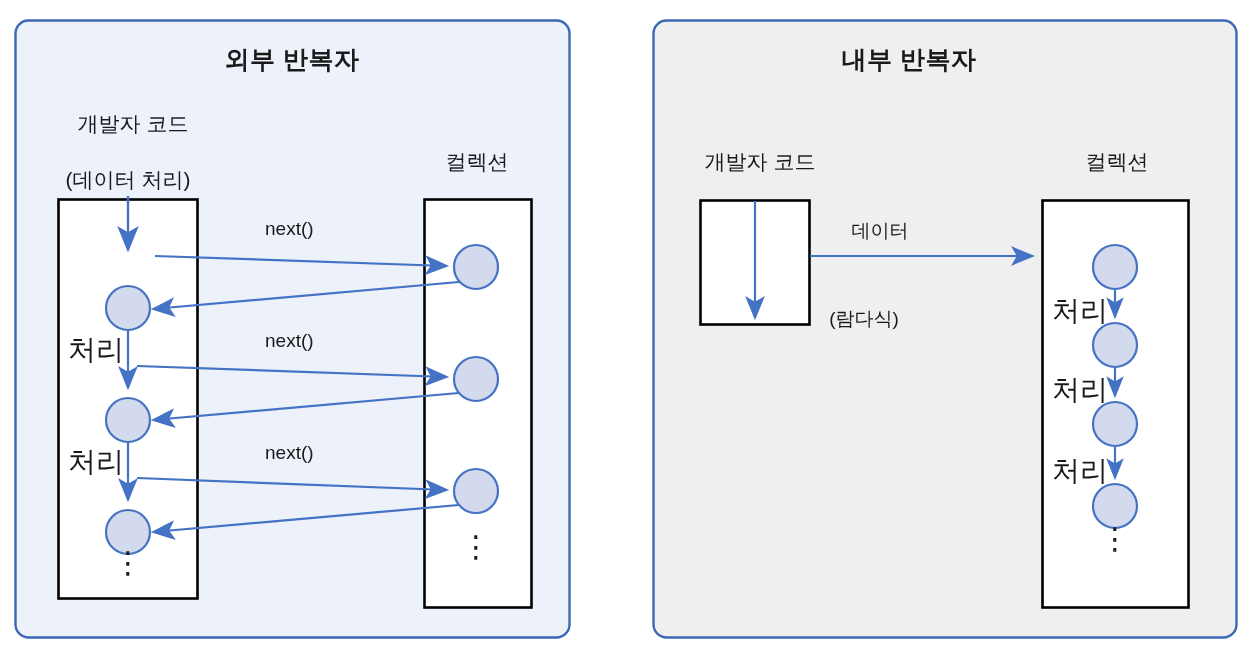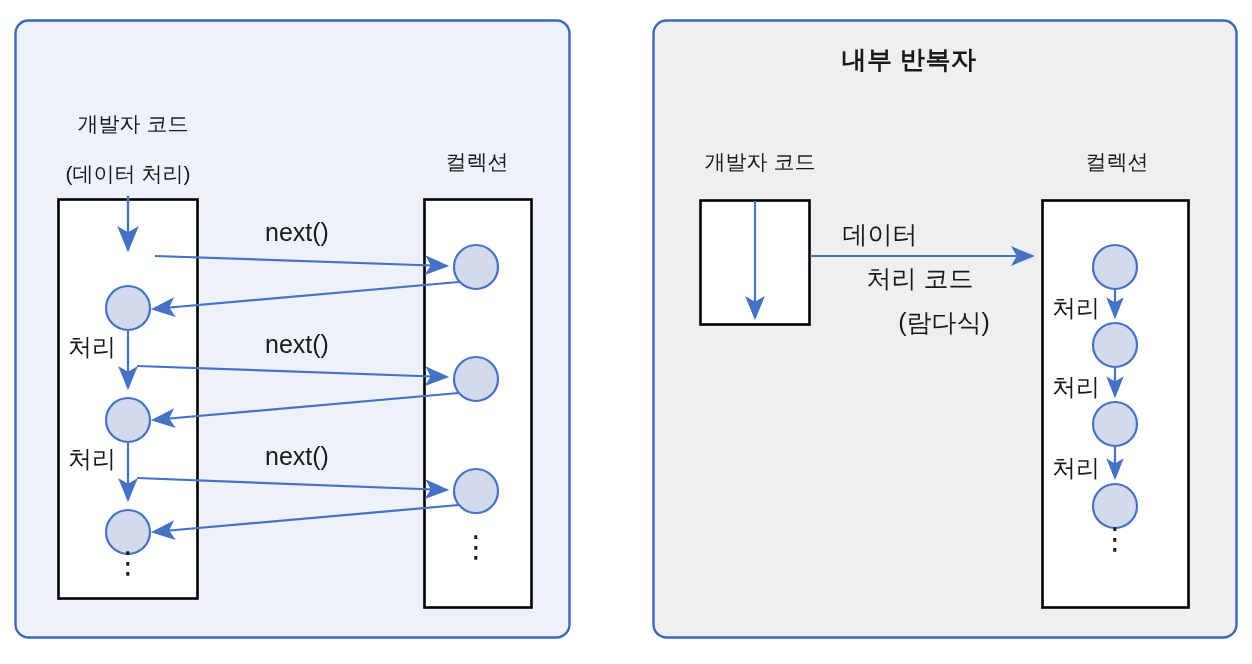--- a/index.html
+++ b/index.html
@@ -6,22 +6,22 @@
   body{
     width:1252px;height:664px;
     font-family:"Liberation Sans","DejaVu Sans",sans-serif;
     overflow:hidden;
   }
   #stage{position:relative;width:1252px;height:664px;}
   svg.layer{position:absolute;left:0;top:0;width:1252px;height:664px;}
   .lbl{position:absolute;color:#1a1a1a;white-space:nowrap;}
   .panel-title{font-weight:bold;font-size:25px;letter-spacing:.5px;}
   .grp-title{font-size:21px;}
-  .edge-lbl{font-size:25px;}
-  .proc-lbl{font-size:24px;}
+  .edge-lbl{font-size:19px;}
+  .proc-lbl{font-size:28px;}
   .ctr{transform:translateX(-50%);}
 </style>
 </head>
 <body>
 
 <div id="stage">
 
   <svg class="layer" viewBox="0 0 1252 664">
     <defs>
       <marker id="ah" markerWidth="11" markerHeight="9" refX="10" refY="4.5" orient="auto">
@@ -71,45 +71,45 @@
     <circle cx="1115" cy="267" r="22" fill="#D3DAEE" stroke="#4472C4" stroke-width="2.2"></circle>
     <circle cx="1115" cy="345" r="22" fill="#D3DAEE" stroke="#4472C4" stroke-width="2.2"></circle>
     <circle cx="1115" cy="424" r="22" fill="#D3DAEE" stroke="#4472C4" stroke-width="2.2"></circle>
     <circle cx="1115" cy="506" r="22" fill="#D3DAEE" stroke="#4472C4" stroke-width="2.2"></circle>
 
     <path d="M1115,290 L1115,317" stroke="#4472C4" stroke-width="2.2" fill="none" marker-end="url(#ahs)"></path>
     <path d="M1115,368 L1115,396" stroke="#4472C4" stroke-width="2.2" fill="none" marker-end="url(#ahs)"></path>
     <path d="M1115,447 L1115,478" stroke="#4472C4" stroke-width="2.2" fill="none" marker-end="url(#ahs)"></path>
   </svg>
 
+  <div class="lbl panel-title ctr" style="left:292px;top:43px;">외부 반복자</div>
 
   <div class="lbl grp-title ctr" style="left:133px;top:110px;">개발자 코드</div>
-  <div class="lbl grp-title ctr" style="left:128px;top:160px;">(데이터  처리)</div>
+  <div class="lbl grp-title ctr" style="left:128px;top:166px;">(데이터  처리)</div>
 
   <div class="lbl grp-title ctr" style="left:477px;top:148px;">컬렉션</div>
 
   <div class="lbl edge-lbl" style="left:265px;top:218px;">next()</div>
   <div class="lbl edge-lbl" style="left:265px;top:330px;">next()</div>
   <div class="lbl edge-lbl" style="left:265px;top:442px;">next()</div>
 
   <div class="lbl proc-lbl" style="left:68px;top:331px;">처리</div>
   <div class="lbl proc-lbl" style="left:68px;top:443px;">처리</div>
 
   <div class="lbl ctr" style="left:128px;top:548px;font-size:30px;line-height:30px;">⋮</div>
   <div class="lbl ctr" style="left:476px;top:532px;font-size:30px;line-height:30px;">⋮</div>
 
   <div class="lbl panel-title ctr" style="left:909px;top:43px;">내부 반복자</div>
 
   <div class="lbl grp-title ctr" style="left:760px;top:148px;">개발자 코드</div>
 
   <div class="lbl grp-title ctr" style="left:1117px;top:148px;">컬렉션</div>
 
   <div class="lbl edge-lbl ctr" style="left:880px;top:218px;">데이터</div>
-  <div class="lbl edge-lbl ctr" style="left:920px;top:262px;">처리 코드</div>
-  <div class="lbl edge-lbl ctr" style="left:944px;top:306px;">(람다식)</div>
+  <div class="lbl edge-lbl ctr" style="left:864px;top:306px;">(람다식)</div>
 
   <div class="lbl proc-lbl" style="left:1052px;top:292px;">처리</div>
   <div class="lbl proc-lbl" style="left:1052px;top:371px;">처리</div>
   <div class="lbl proc-lbl" style="left:1052px;top:452px;">처리</div>
 
   <div class="lbl ctr" style="left:1115px;top:524px;font-size:30px;line-height:30px;">⋮</div>
 
 </div>
 
 </body></html>

